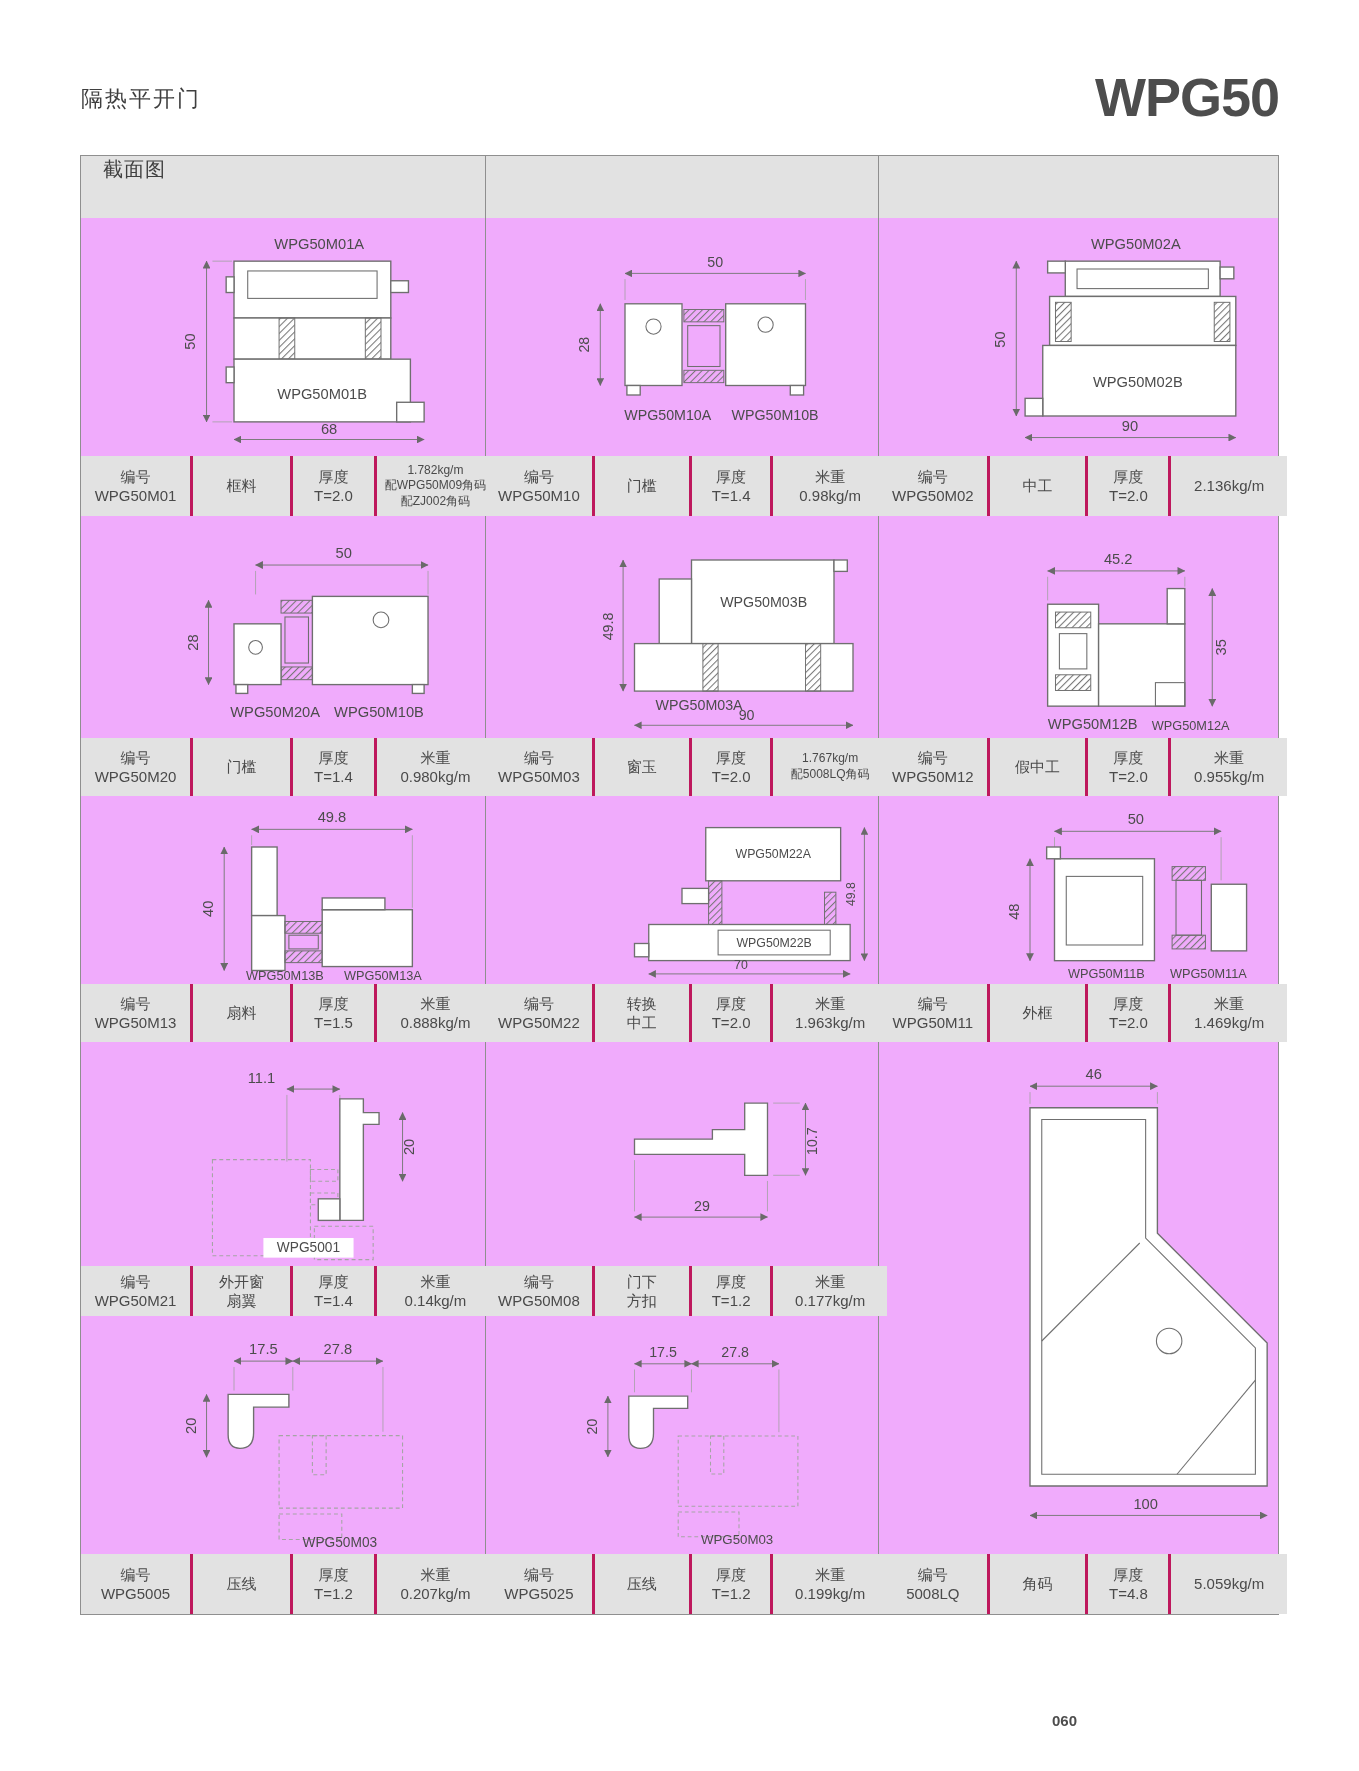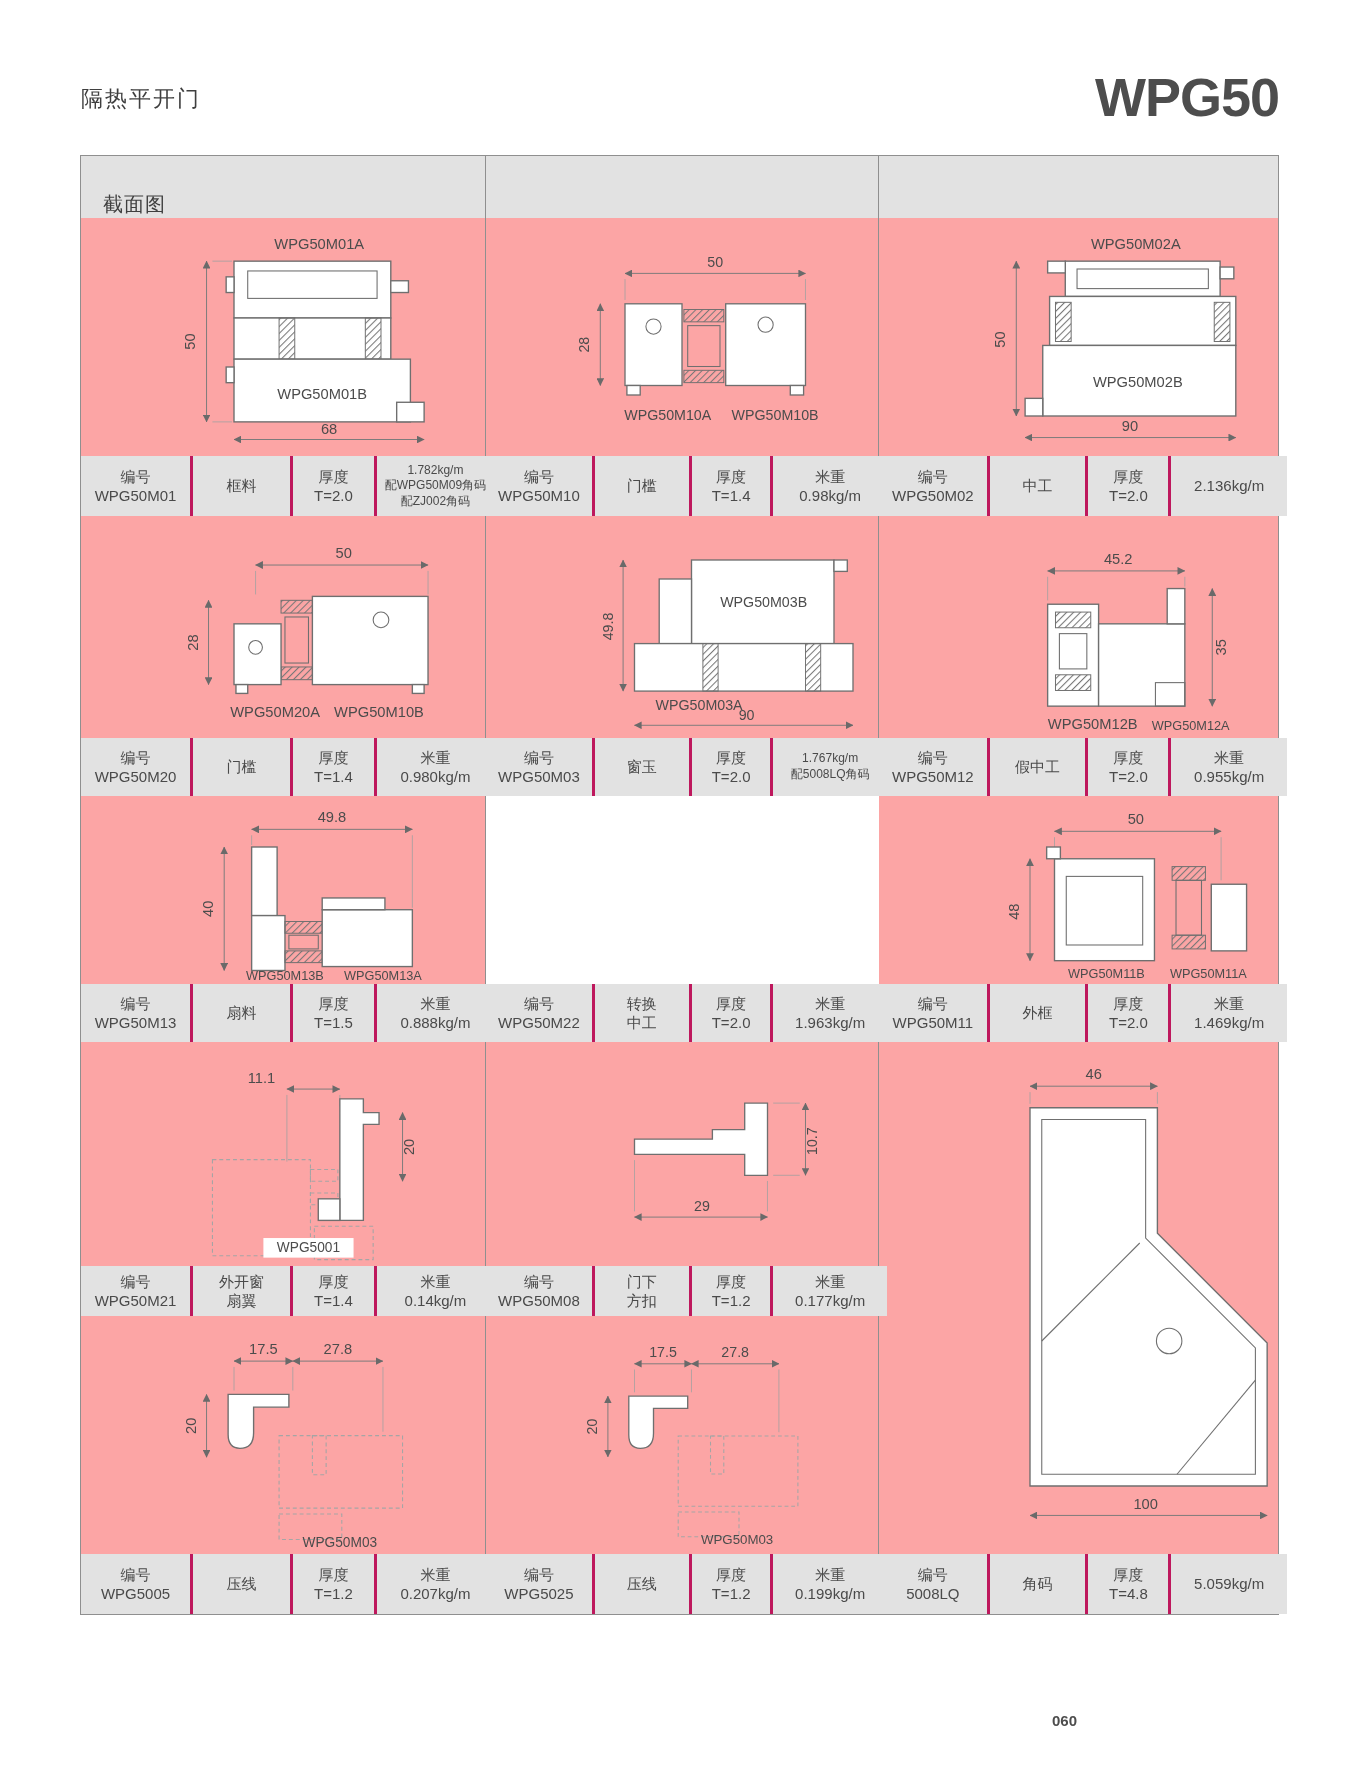--- a/index.html
+++ b/index.html
@@ -5,23 +5,23 @@
   html,body{margin:0;padding:0;}
   body{width:1359px;height:1771px;background:#fff;position:relative;
        font-family:"Liberation Sans","DejaVu Sans",sans-serif;color:#4a4a4a;}
   .title-left{position:absolute;left:81px;top:84px;font-size:22px;color:#3f3f3f;letter-spacing:2px;}
   .title-right{position:absolute;right:80px;top:66px;font-size:54px;font-weight:800;color:#4d4d4d;letter-spacing:-1px;text-align:right;}
   .pageno{position:absolute;left:1052px;top:1712px;font-size:15px;font-weight:bold;color:#4d4d4d;}
 
   .g{position:absolute;left:80px;top:155px;width:1197px;border:1px solid #8f8f8f;
      display:grid;grid-template-columns:405px 393px 399px;
      grid-template-rows:62px 238px 60px 222px 58px 188px 58px 224px 50px 238px 60px;}
-  .cell{box-sizing:border-box;background:#fca5a5;}
+  .cell{box-sizing:border-box;background:#f0abfc;}
   .bR{border-right:1px solid #8f8f8f;}
-  .hdr{background:#e2e2e2;display:flex;align-items:flex-end;}
+  .hdr{background:#e2e2e2;display:flex;align-items:flex-start;}
   .hdr .t{font-size:20px;color:#3f3f3f;padding-left:22px;letter-spacing:1px;}
   .draw{display:flex;align-items:center;justify-content:center;overflow:hidden;}
 
   .spec{display:grid;grid-template-columns:27% 24% 20% 29%;gap:3px;background:#be185d;}
   .sc{background:#e2e2e2;display:flex;flex-direction:column;align-items:center;justify-content:center;
       font-size:15px;line-height:1.3;text-align:center;color:#4a4a4a;}
   .sc div{min-height:0;}
   .sm3{font-size:12px;line-height:1.3;}
 
   svg text{font-size:15px;fill:#4c4c4c;font-family:"Liberation Sans","DejaVu Sans",sans-serif;}
@@ -333,20 +333,41 @@
         <rect class="hb" x="202" y="156" width="38" height="12"></rect>
         <rect class="pf2" x="206" y="140" width="30" height="14"></rect>
         <rect class="pf" x="240" y="114" width="92" height="58"></rect>
         <rect class="pf" x="240" y="102" width="64" height="12"></rect>
       </g>
       <text x="202" y="186" text-anchor="middle" class="s13">WPG50M13B</text>
       <text x="302" y="186" text-anchor="middle" class="s13">WPG50M13A</text>
     </svg>
   </div>
 
+  <div class="cell draw bR" style="grid-area:6/2">
+    <svg width="380" viewBox="0 0 400 188">
+      <g>
+        <rect class="pf" x="225" y="28" width="142" height="56"></rect>
+        <rect class="hb" x="228" y="84" width="14" height="46"></rect>
+        <rect class="pf" x="200" y="92" width="28" height="16"></rect>
+        <rect class="hb" x="350" y="96" width="12" height="34"></rect>
+        <rect class="pf" x="165" y="130" width="212" height="38"></rect>
+        <rect class="pf2" x="238" y="136" width="118" height="26"></rect>
+        <rect class="pf" x="150" y="150" width="15" height="14"></rect>
+      </g>
+      <text x="296" y="60" text-anchor="middle" class="s13">WPG50M22A</text>
+      <text x="297" y="154" text-anchor="middle" class="s13">WPG50M22B</text>
+      <g>
+        <line class="dl" x1="165" y1="182" x2="377" y2="182" marker-start="url(#ar)" marker-end="url(#ar)"></line>
+        <line class="dl" x1="392" y1="28" x2="392" y2="168" marker-start="url(#ar)" marker-end="url(#ar)"></line>
+      </g>
+      <text x="262" y="177" text-anchor="middle" class="s13">70</text>
+      <text x="382" y="98" transform="rotate(-90 382 98)" text-anchor="middle" class="s13">49.8</text>
+    </svg>
+  </div>
 
   <div class="cell draw" style="grid-area:6/3">
     <svg width="392" viewBox="0 0 400 188">
       <g>
         <line class="dl" x1="175" y1="34" x2="345" y2="34" marker-start="url(#ar)" marker-end="url(#ar)"></line>
         <line class="xl" x1="175" y1="40" x2="175" y2="56"></line>
           <line class="xl" x1="345" y1="40" x2="345" y2="84"></line>
         <line class="dl" x1="150" y1="62" x2="150" y2="166" marker-start="url(#ar)" marker-end="url(#ar)"></line>
       </g>
       <text x="258" y="27" text-anchor="middle">50</text>

